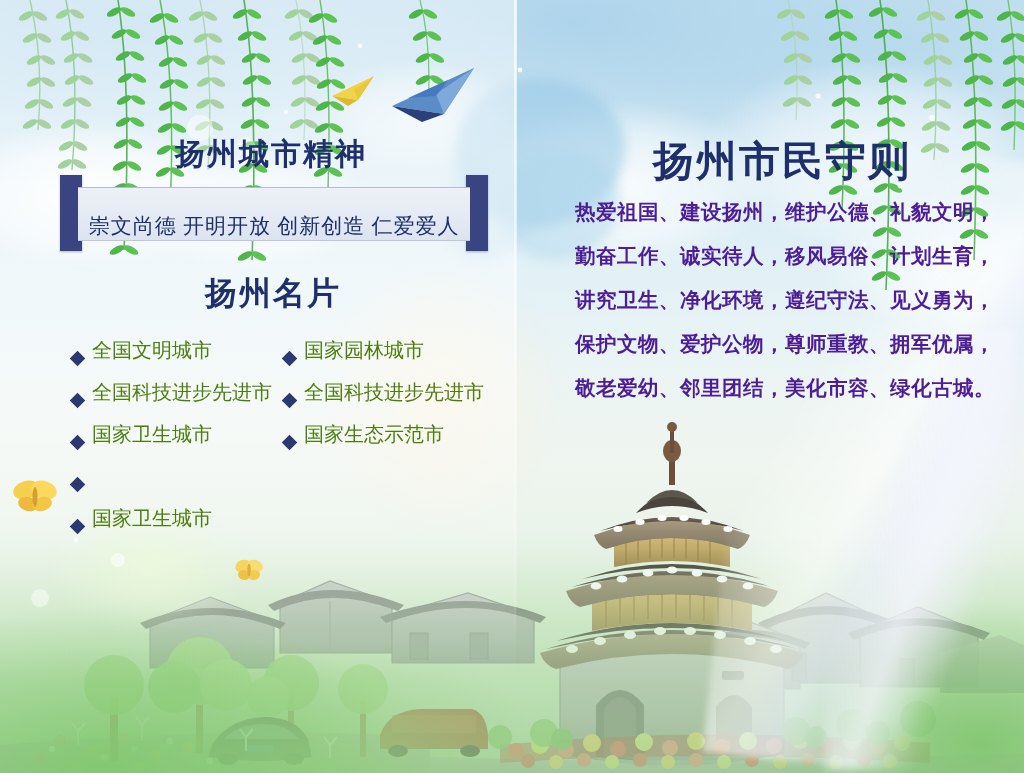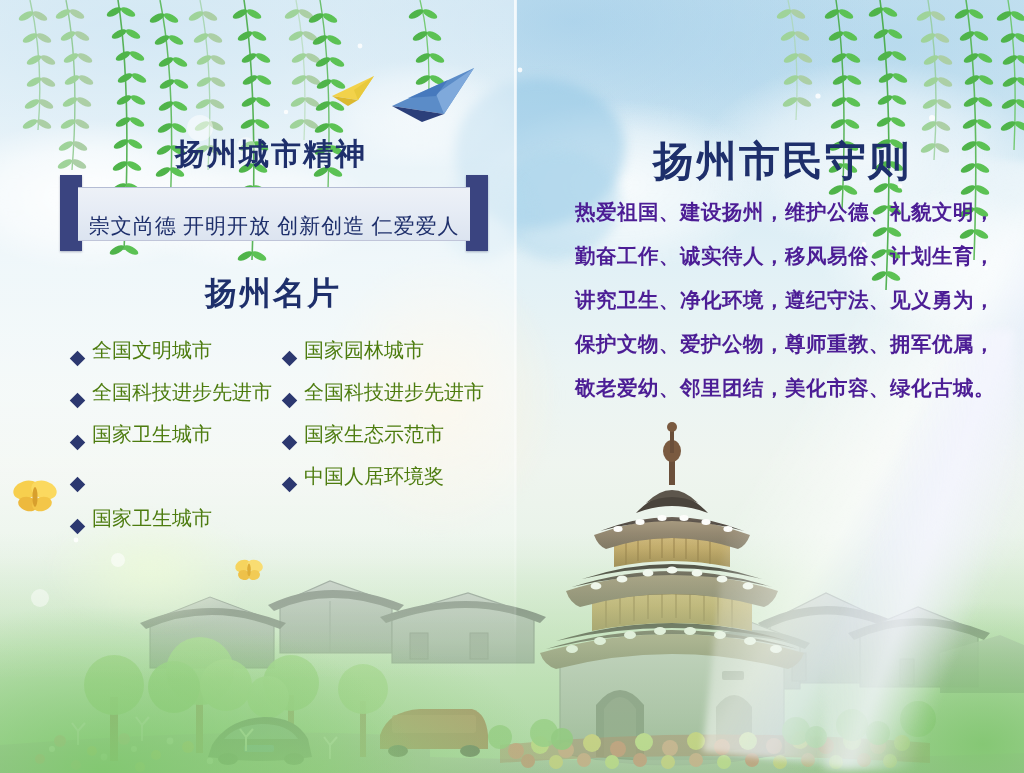--- a/index.html
+++ b/index.html
@@ -699,24 +699,20 @@
         <span>国家园林城市</span>
       </div>
       <div class="bullet">
         <span class="dia"></span>
         <span>全国科技进步先进市</span>
       </div>
       <div class="bullet">
         <span class="dia"></span>
         <span>国家生态示范市</span>
       </div>
-      <div class="bullet">
-        <span class="dia"></span>
-        <span>中国人居环境奖</span>
-      </div>
     </div>
   </div>
 
   <div class="heading" id="h-rules">扬州市民守则</div>
 
   <div class="rules">
     <div class="rule-line">热爱祖国、建设扬州，维护公德、礼貌文明，</div>
     <div class="rule-line">勤奋工作、诚实待人，移风易俗、计划生育，</div>
     <div class="rule-line">讲究卫生、净化环境，遵纪守法、见义勇为，</div>
     <div class="rule-line">保护文物、爱护公物，尊师重教、拥军优属，</div>

